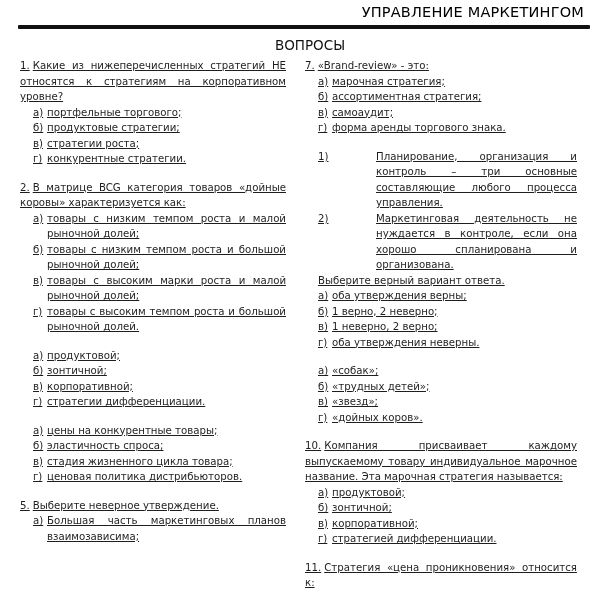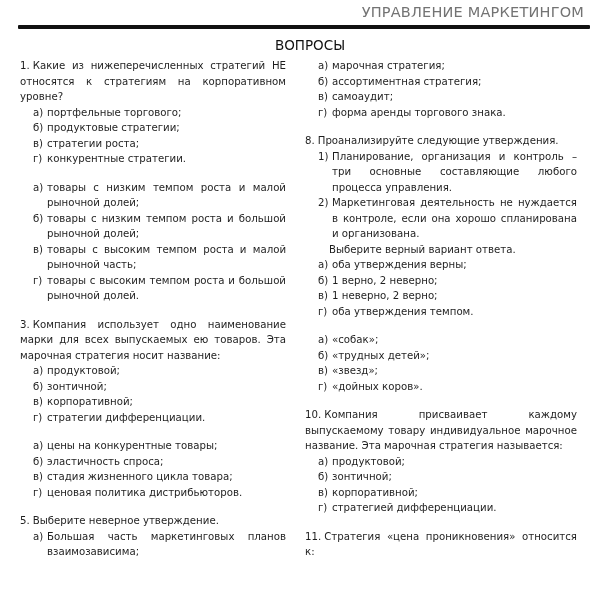--- a/index.html
+++ b/index.html
@@ -1,44 +1,44 @@
 <!DOCTYPE html>
 <html><head>
   <meta charset="utf-8">
   <style>
     * { margin: 0; padding: 0; box-sizing: border-box; }
     html, body { width: 600px; height: 608px; overflow: hidden; background: #ffffff; }
     body { font-family: "DejaVu Sans", sans-serif; color: #1e1e1e; position: relative; }
     .header-title {
       position: absolute; right: 16px; top: 4px;
-      font-size: 14.5px; letter-spacing: 0.2px; color: #737373;
+      font-size: 14.5px; letter-spacing: 0.2px; color: #000000;
     }
     .header-rule {
       position: absolute; left: 18px; right: 10px; top: 25px;
       height: 4px; background: #111; border-radius: 1px;
     }
     .section-title {
       position: absolute; left: 0; right: 0; top: 37px;
       text-align: center; font-size: 13.5px; color: #111; padding-left: 20px;
     }
     .col { position: absolute; top: 58px; font-size: 10.2px; line-height: 15.5px; }
     .col-left { left: 20px; width: 266px; }
     .col-right { left: 305px; width: 272px; }
-    .q { margin-bottom: 13px; }
+    .q { margin-bottom: 13px; text-decoration: underline; }
     .q-text { text-align: justify; }
     .q-text .num { margin-right: 3px; }
     .opts { margin-left: 13px; }
     .opt { display: flex; text-align: justify; }
     .opt .lbl { width: 14px; flex: 0 0 14px; }
     .opt .txt { flex: 1; }
     .stmts { margin-left: 13px; }
     .stmt { display: flex; text-align: justify; }
     .stmt .lbl { width: 14px; flex: 0 0 14px; }
-    .stmt .txt { flex: 1; }
-    .choose { margin-left: 24px; }
+    .stmt .txt { flex: 1; margin-left: 44px; }
+    .choose { margin-left: 13px; }
   </style>
 </head>
 <body>
 
 <div class="header-title">УПРАВЛЕНИЕ МАРКЕТИНГОМ</div>
 <div class="header-rule"></div>
 <div class="section-title">ВОПРОСЫ</div>
 
 <div class="col col-left">
 
@@ -58,42 +58,42 @@
           <span class="txt">стратегии роста;</span>
         </div>
       <div class="opt">
           <span class="lbl">г)</span>
           <span class="txt">конкурентные стратегии.</span>
         </div>
     </div>
   </div>
 
   <div class="q">
+    <div class="q-text"><span class="num">2.</span><span>В матрице BCG категория товаров «дойные коровы» характеризуется как:</span></div>
     <div class="opts">
       <div class="opt">
           <span class="lbl">а)</span>
           <span class="txt">товары с низким темпом роста и малой рыночной долей;</span>
         </div>
       <div class="opt">
           <span class="lbl">б)</span>
           <span class="txt">товары с низким темпом роста и большой рыночной долей;</span>
         </div>
       <div class="opt">
           <span class="lbl">в)</span>
-          <span class="txt">товары с высоким темпом роста и малой рыночной часть;</span>
+          <span class="txt">товары с высоким марки роста и малой рыночной долей;</span>
         </div>
       <div class="opt">
           <span class="lbl">г)</span>
           <span class="txt">товары с высоким темпом роста и большой рыночной долей.</span>
         </div>
     </div>
   </div>
 
   <div class="q">
-    <div class="q-text"><span class="num">3.</span><span>Компания использует одно наименование марки для всех выпускаемых ею товаров. Эта марочная стратегия носит название:</span></div>
     <div class="opts">
       <div class="opt">
           <span class="lbl">а)</span>
           <span class="txt">продуктовой;</span>
         </div>
       <div class="opt">
           <span class="lbl">б)</span>
           <span class="txt">зонтичной;</span>
         </div>
       <div class="opt">
@@ -136,20 +136,21 @@
           <span class="txt">Большая часть маркетинговых планов взаимозависима;</span>
         </div>
 
     </div>
   </div>
 </div>
 
 <div class="col col-right">
 
   <div class="q">
+    <div class="q-text"><span class="num">7.</span><span>«Brand-review» - это:</span></div>
     <div class="opts">
       <div class="opt">
           <span class="lbl">а)</span>
           <span class="txt">марочная стратегия;</span>
         </div>
       <div class="opt">
           <span class="lbl">б)</span>
           <span class="txt">ассортиментная стратегия;</span>
         </div>
       <div class="opt">
@@ -157,21 +158,20 @@
           <span class="txt">самоаудит;</span>
         </div>
       <div class="opt">
           <span class="lbl">г)</span>
           <span class="txt">форма аренды торгового знака.</span>
         </div>
     </div>
   </div>
 
   <div class="q">
-    <div class="q-text"><span class="num">8.</span><span>Проанализируйте следующие утверждения.</span></div>
     <div class="stmts">
       <div class="stmt">
           <span class="lbl">1)</span>
           <span class="txt">Планирование, организация и контроль – три основные составляющие любого процесса управления.</span>
         </div>
       <div class="stmt">
           <span class="lbl">2)</span>
           <span class="txt">Маркетинговая деятельность не нуждается в контроле, если она хорошо спланирована и организована.</span>
         </div>
     </div>
@@ -184,21 +184,21 @@
       <div class="opt">
           <span class="lbl">б)</span>
           <span class="txt">1 верно, 2 неверно;</span>
         </div>
       <div class="opt">
           <span class="lbl">в)</span>
           <span class="txt">1 неверно, 2 верно;</span>
         </div>
       <div class="opt">
           <span class="lbl">г)</span>
-          <span class="txt">оба утверждения темпом.</span>
+          <span class="txt">оба утверждения неверны.</span>
         </div>
     </div>
   </div>
 
   <div class="q">
     <div class="opts">
       <div class="opt">
           <span class="lbl">а)</span>
           <span class="txt">«собак»;</span>
         </div>

